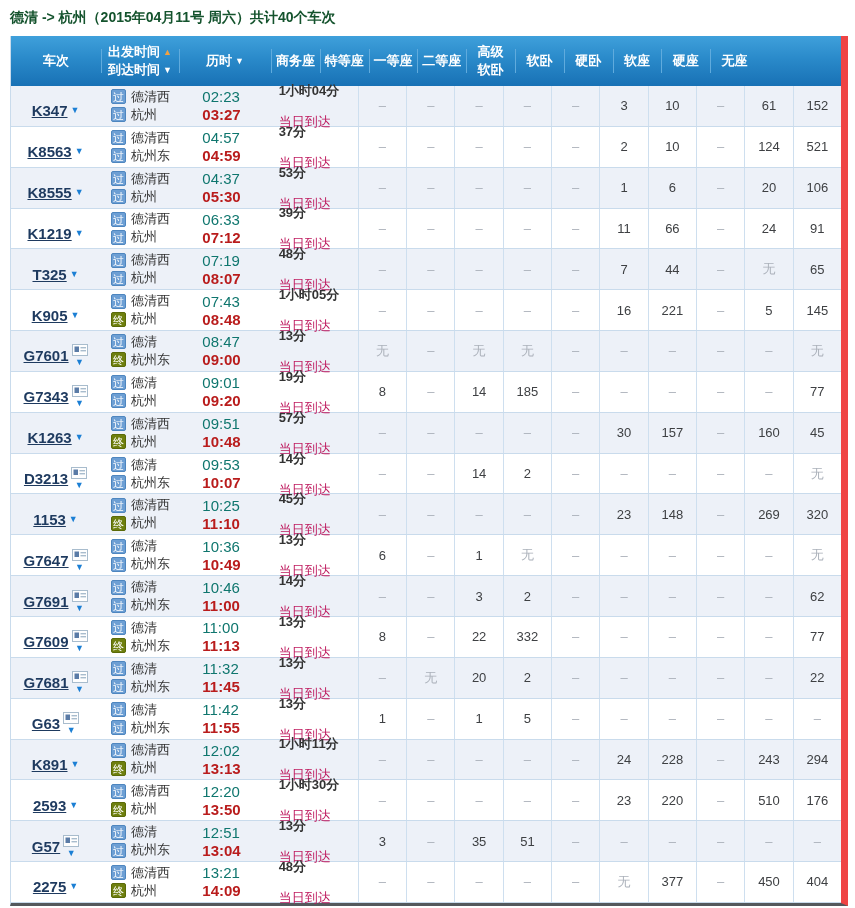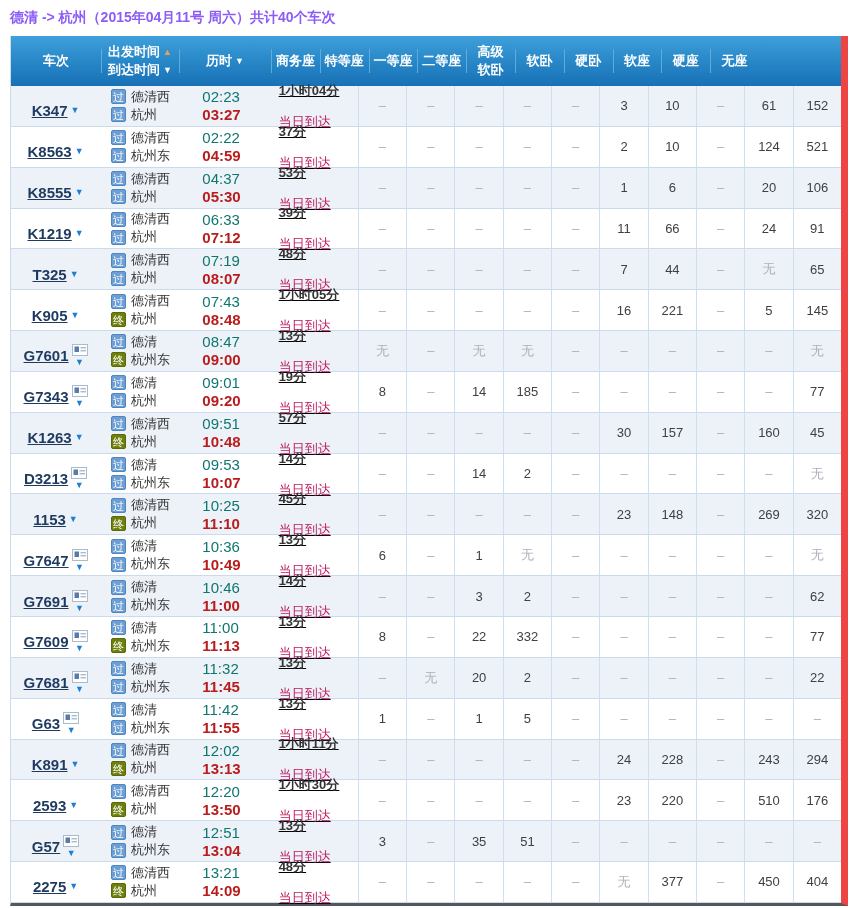--- a/index.html
+++ b/index.html
@@ -1,19 +1,19 @@
 <!DOCTYPE html>
 <html><head>
 <meta charset="utf-8">
 <style>
   * { margin:0; padding:0; box-sizing:border-box; }
   html,body { width:855px; background:#fff; font-family:"Liberation Sans","DejaVu Sans",sans-serif; }
   body { position:relative; height:908px; overflow:hidden; }
 
-  .page-title { padding:9px 0 9px 10px; font-size:14px; font-weight:bold; color:#8b5cf6; }
+  .page-title { padding:9px 0 9px 10px; font-size:14px; font-weight:bold; color:#14532d; }
 
   .train-table { margin-left:10px; width:838px; border-left:1px solid #c9dbec; border-right:7px solid #ef4444; border-bottom:3px solid #54585c; }
 
   
   .thead { display:flex; height:50px; background:linear-gradient(180deg,#3fa0db 0%,#2a8aca 45%,#1871b5 100%); }
   .hcell { position:relative; display:flex; flex-direction:column; justify-content:center; align-items:center; height:50px; }
   .hcell + .hcell::before { content:""; position:absolute; left:0; top:13px; bottom:13px; width:1px; background:#60abdd; }
   .hl { display:flex; align-items:center; justify-content:center; gap:3px; line-height:18px; font-size:13px; font-weight:bold; color:#fff; white-space:nowrap; }
   .harrow { font-size:9px; line-height:10px; }
   .harrow.up { color:#f0a142; }
@@ -38,21 +38,21 @@
   .st-line { display:flex; align-items:center; gap:5px; height:16px; }
   .st-icon { display:inline-block; width:15px; height:15px; font-size:11px; line-height:14px; text-align:center; color:#fff; border-radius:2px; }
   .st-icon.pass { background:#6d9fd4; border:1px solid #4e86bf; }
   .st-icon.term { background:#6e7f0e; border:1px solid #5a6a08; }
   .st-name { font-size:13px; font-weight:normal; color:#333; white-space:nowrap; }
 
   .times-cell { padding-left:13px; gap:1px; }
   .dep-time { font-size:15px; font-weight:normal; color:#0f766e; line-height:17px; }
   .arr-time { font-size:15px; font-weight:bold; color:#b91c1c; line-height:17px; }
 
-  .dur-cell { padding-left:12px; gap:14px;text-decoration:underline; }
+  .dur-cell { padding-left:12px; gap:14px; }
   .duration { font-size:13px; font-weight:bold; color:#333; line-height:17px; }
   .arr-day { font-size:13px; color:#be185d; line-height:17px; }
 
   .seat { align-items:center; border-left:1px solid #cedfef; font-size:13px; color:#3e4043; }
   .seat .muted { color:#abb1ba; }
 </style>
 </head>
 <body>
 
 <div class="page-title">德清 -&gt; 杭州（2015年04月11号  周六）共计40个车次</div>
@@ -215,21 +215,21 @@
       <div class="st-line">
             <span class="st-icon dep-type pass">过</span>
             <span class="st-name">德清西</span>
           </div>
       <div class="st-line">
             <span class="st-icon arr-type pass">过</span>
             <span class="st-name">杭州东</span>
           </div>
     </div>
     <div class="cell c3 times-cell">
-      <div class="dep-time">02:22</div>
+      <div class="dep-time">04:57</div>
       <div class="arr-time">04:59</div>
     </div>
     <div class="cell c4 dur-cell">
       <div class="duration">37分</div>
       <div class="arr-day">当日到达</div>
     </div>
   <div class="cell seat c5">
           <span class="muted">–</span>
         </div>
         <div class="cell seat c6">

